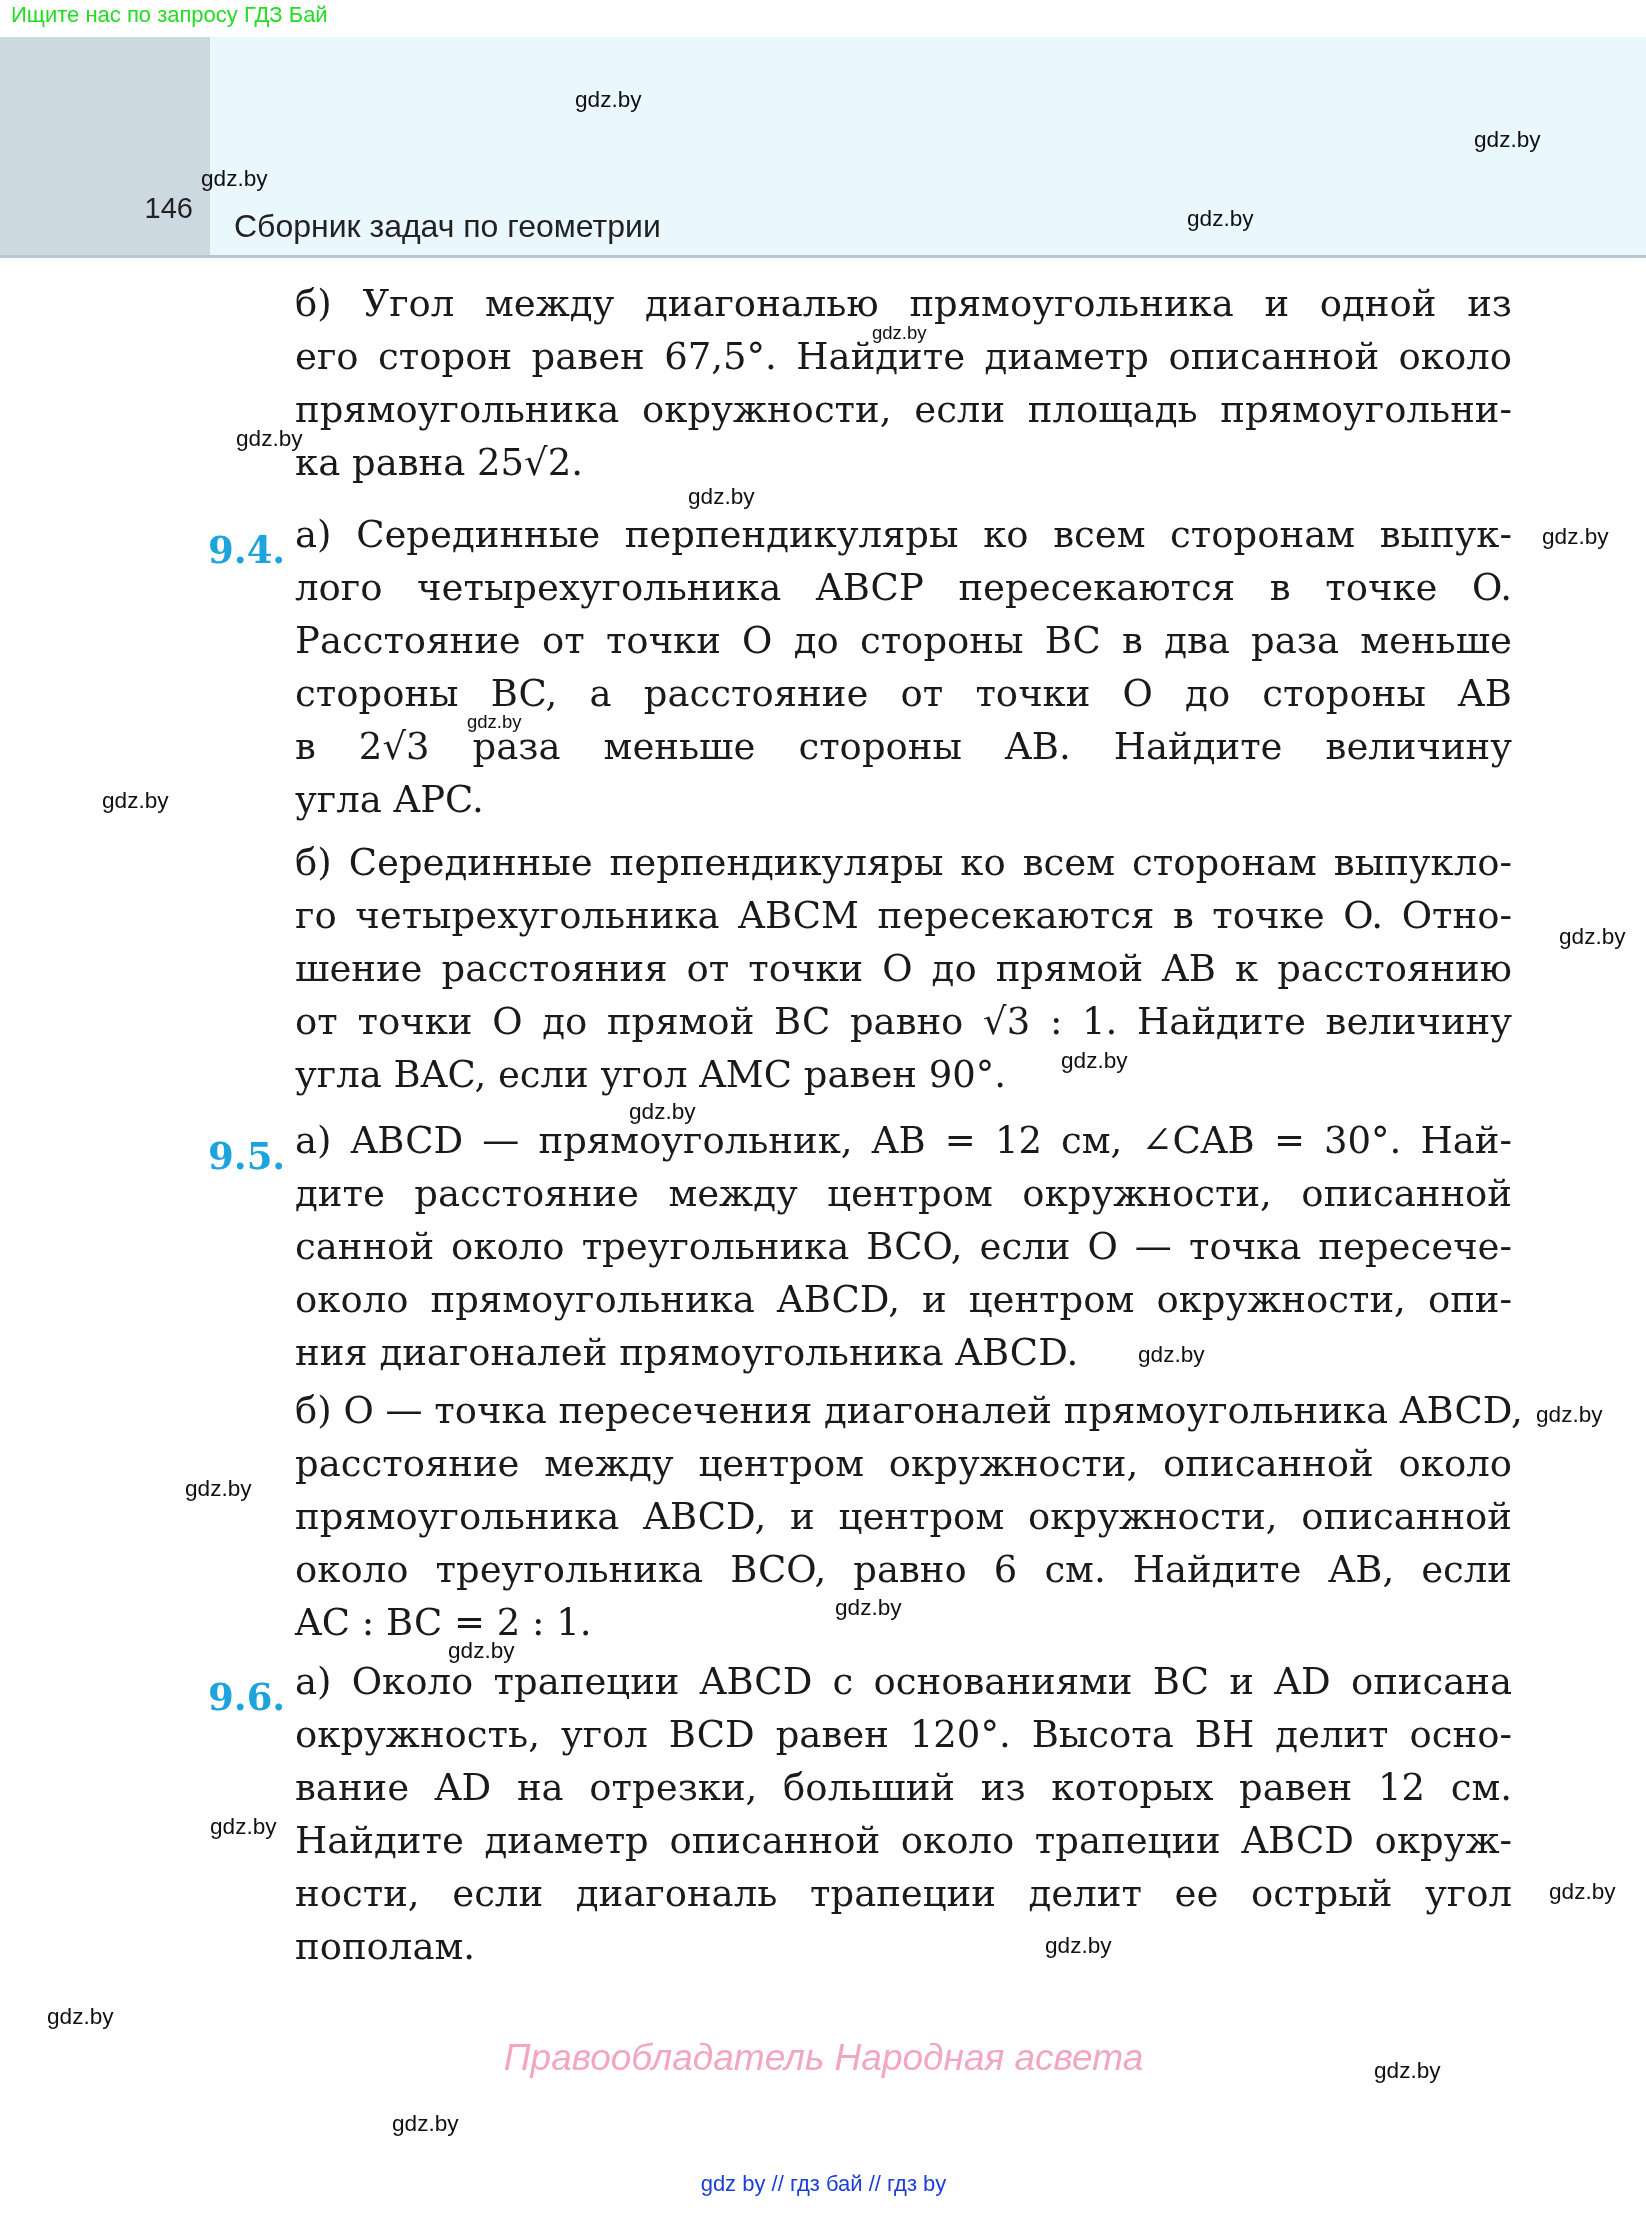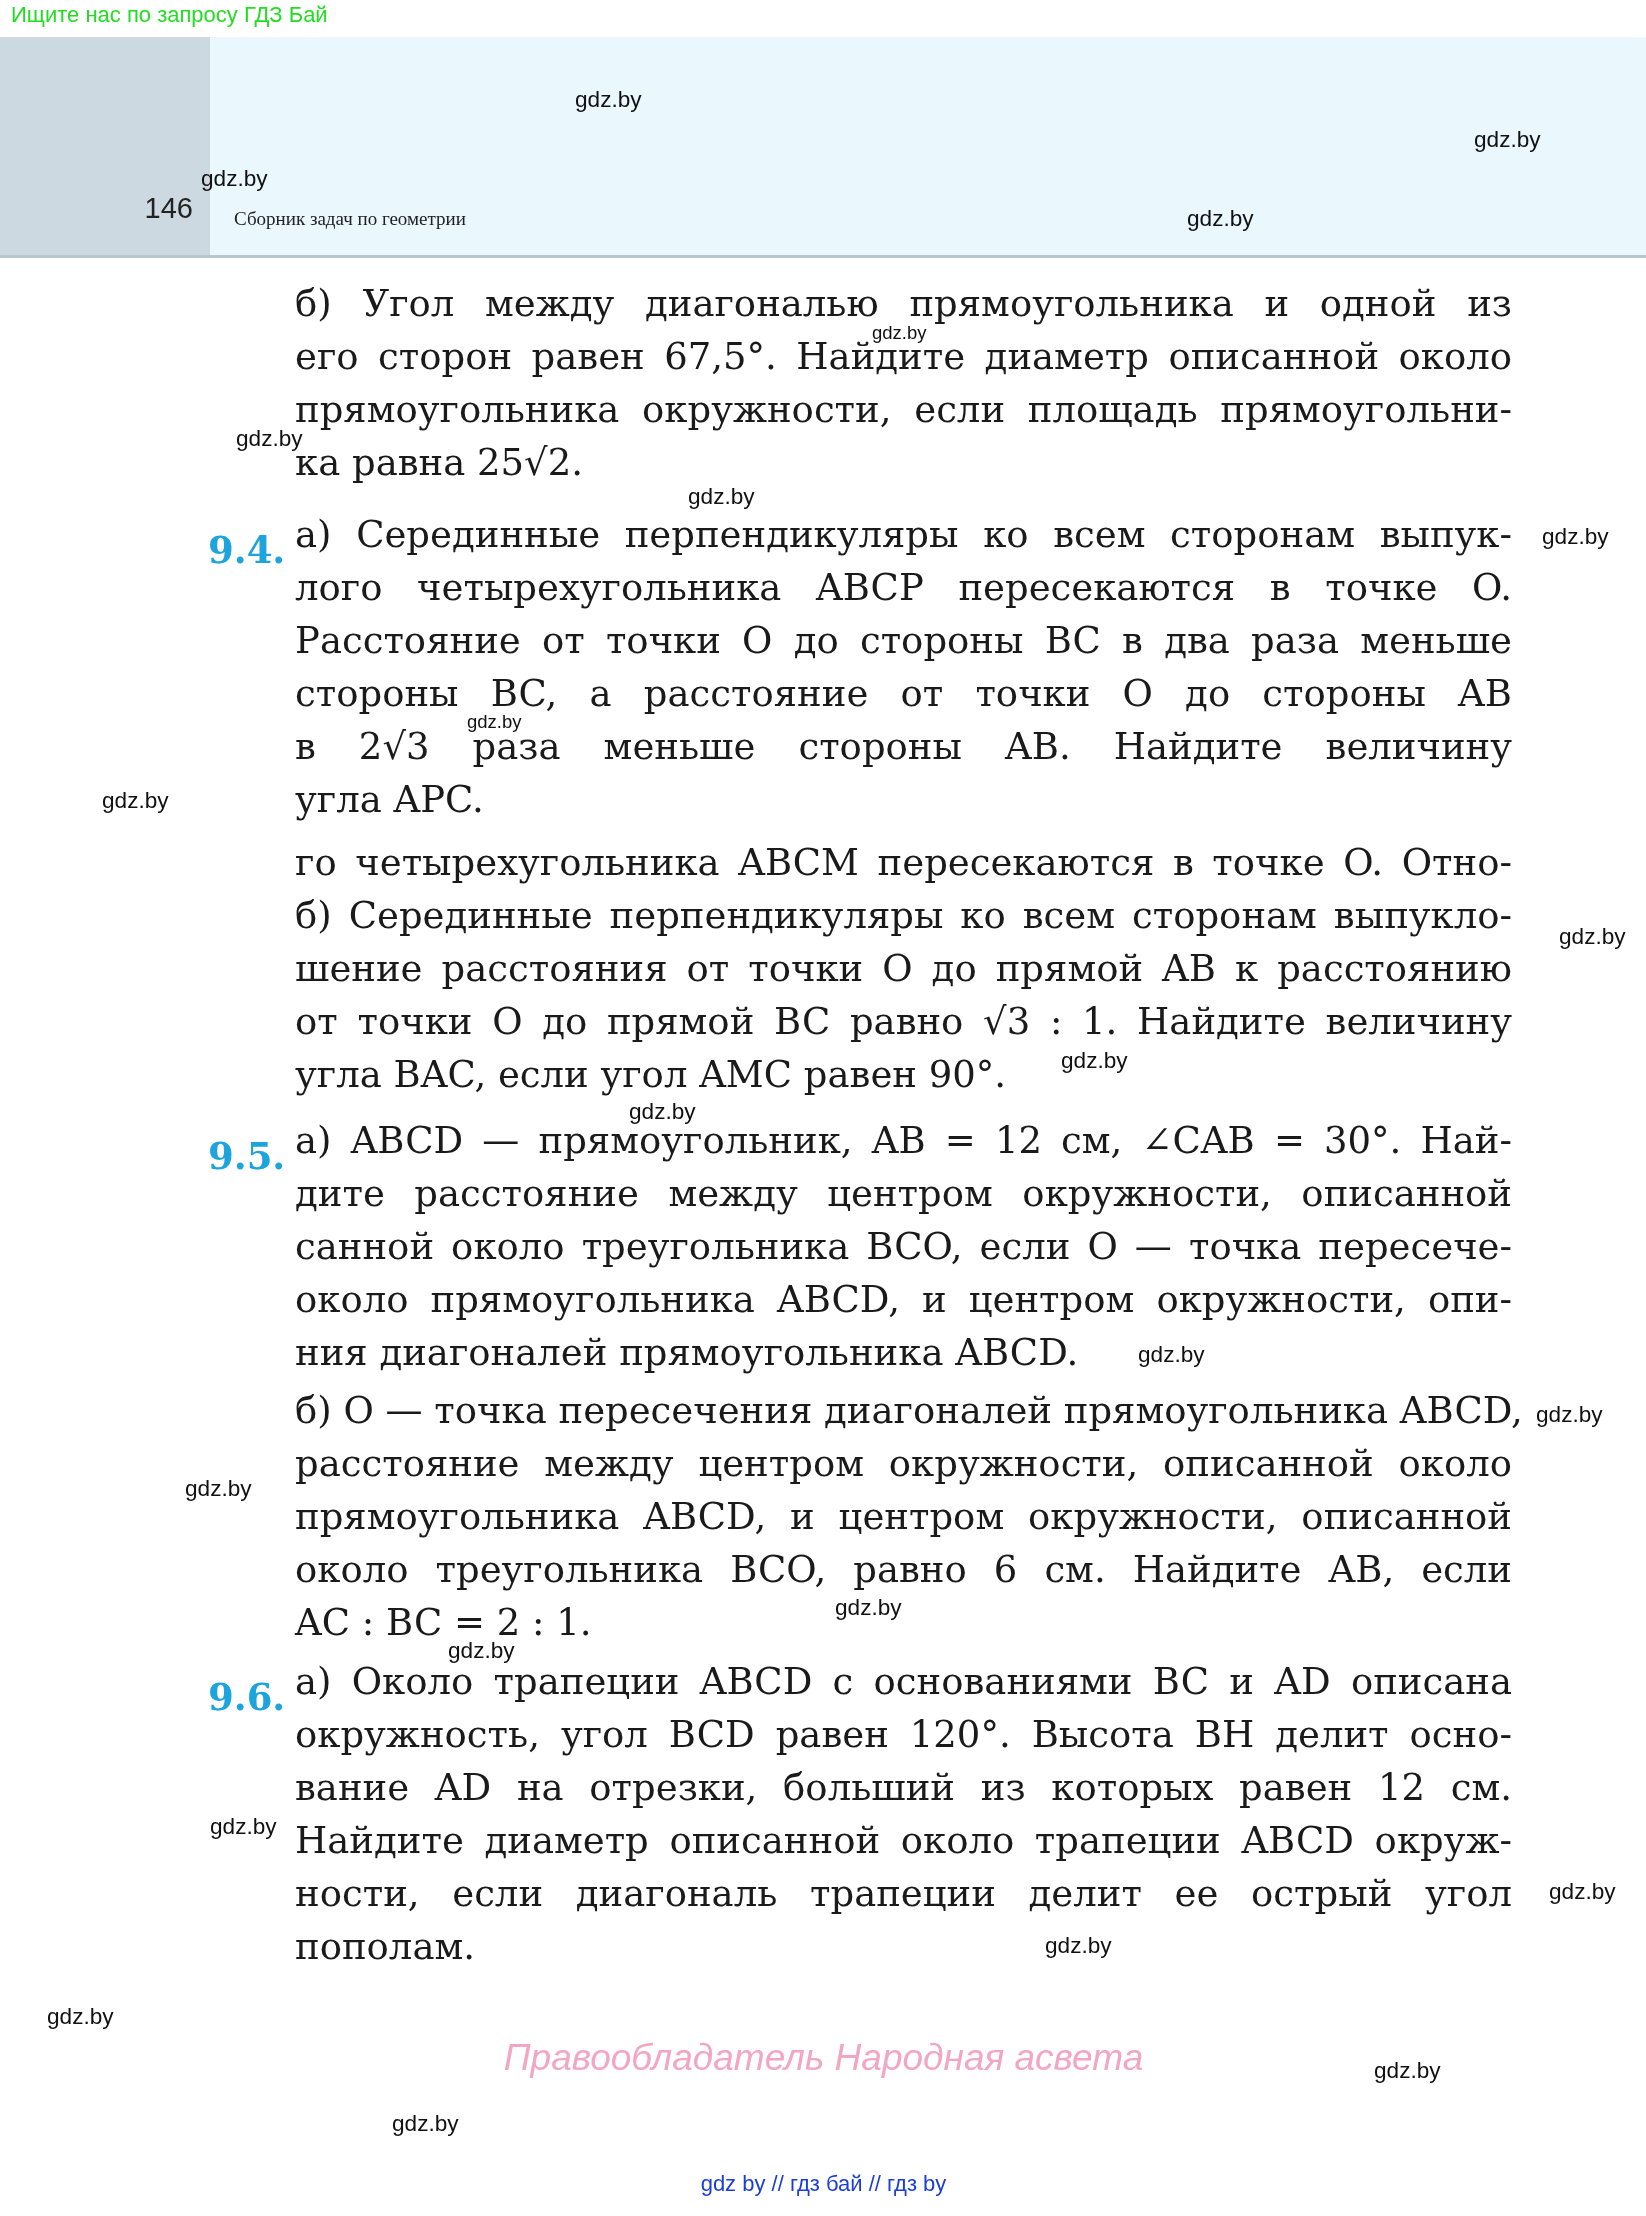--- a/index.html
+++ b/index.html
@@ -2,21 +2,21 @@
 <html style="font-size:13px"><head>
 <meta charset="utf-8">
 <style>
   html, body { margin:0; padding:0; }
   body { width:1647px; height:2216px; position:relative; background:#ffffff; overflow:hidden; font-family:"DejaVu Serif", serif; color:#1a1a1a; }
   .topnote { position:absolute; top:1.6px; left:0; width:1647px; text-align:left; font-family:"Liberation Sans", sans-serif; font-size:22px; color:#22dd22;padding-left:11px; }
   .band { position:absolute; top:37px; left:0; width:1647px; height:219px; background:#eaf7fd; }
   .band-side { position:absolute; top:37px; left:0; width:210px; height:219px; background:#ccd9e1; }
   .band-rule { position:absolute; top:255px; left:0; width:1647px; height:3.2px; background:#b9c6cf; }
   .page-num { position:absolute; top:192px; left:129px; width:64px; font-family:"Liberation Sans", sans-serif; font-size:29px; color:#222; text-align:right; }
-  .book-title { position:absolute; top:208px; left:234px; font-family:Liberation Serif, serif; font-size:19px; color:#222; }
+  .book-title { position:absolute; top:208px; left:234px; font-family:Liberation Sans, sans-serif; font-size:32px; color:#222; }
   .para { position:absolute; left:295px; width:1217px; font-size:37px; line-height:53px; }
   .line { display:block; white-space:nowrap; text-align:justify; text-align-last:justify; height:53px; }
   .line.last { text-align-last:left; }
   .num { position:absolute; left:208px; font-size:37px; line-height:53px; font-weight:bold; color:#1ea4dc;margin-top:16px; }
   .wm { position:absolute; font-family:"Liberation Sans", sans-serif; font-size:22.6px; color:#111; white-space:nowrap; }
   .wm.small { font-size:18.5px; }
   .copyright { position:absolute; top:2037px; left:0; width:1647px; text-align:center; font-family:"Liberation Sans", sans-serif; font-size:37px; color:#f2a6c2;font-style:italic; }
   .bottomnote { position:absolute; top:2171px; left:0; width:1647px; text-align:center; font-family:"Liberation Sans", sans-serif; font-size:22px; color:#1b3fd6; }
 </style>
 </head>
@@ -40,22 +40,22 @@
     <div class="num" style="top: 508px;">9.4.</div>
     <div class="para" style="top: 508px;">
       <span class="line">а) Серединные перпендикуляры ко всем сторонам выпук-</span>
       <span class="line">лого четырехугольника ABCP пересекаются в точке O.</span>
       <span class="line">Расстояние от точки O до стороны BC в два раза меньше</span>
       <span class="line">стороны BC, а расстояние от точки O до стороны AB</span>
       <span class="line">в 2√3 раза меньше стороны AB. Найдите величину</span>
       <span class="line last">угла APC.</span>
     </div>
     <div class="para" style="top: 836px;">
+      <span class="line">б) Серединные перпендикуляры ко всем сторонам выпукло-</span>
       <span class="line">го четырехугольника ABCM пересекаются в точке O. Отно-</span>
-      <span class="line">б) Серединные перпендикуляры ко всем сторонам выпукло-</span>
       <span class="line">шение расстояния от точки O до прямой AB к расстоянию</span>
       <span class="line">от точки O до прямой BC равно √3 : 1. Найдите величину</span>
       <span class="line last">угла BAC, если угол AMC равен 90°.</span>
     </div>
     <div class="num" style="top: 1114px;">9.5.</div>
     <div class="para" style="top: 1114px;">
       <span class="line">а) ABCD — прямоугольник, AB = 12 см, ∠CAB = 30°. Най-</span>
       <span class="line">дите расстояние между центром окружности, описанной</span>
       <span class="line">санной около треугольника BCO, если O — точка пересече-</span>
       <span class="line">около прямоугольника ABCD, и центром окружности, опи-</span>

